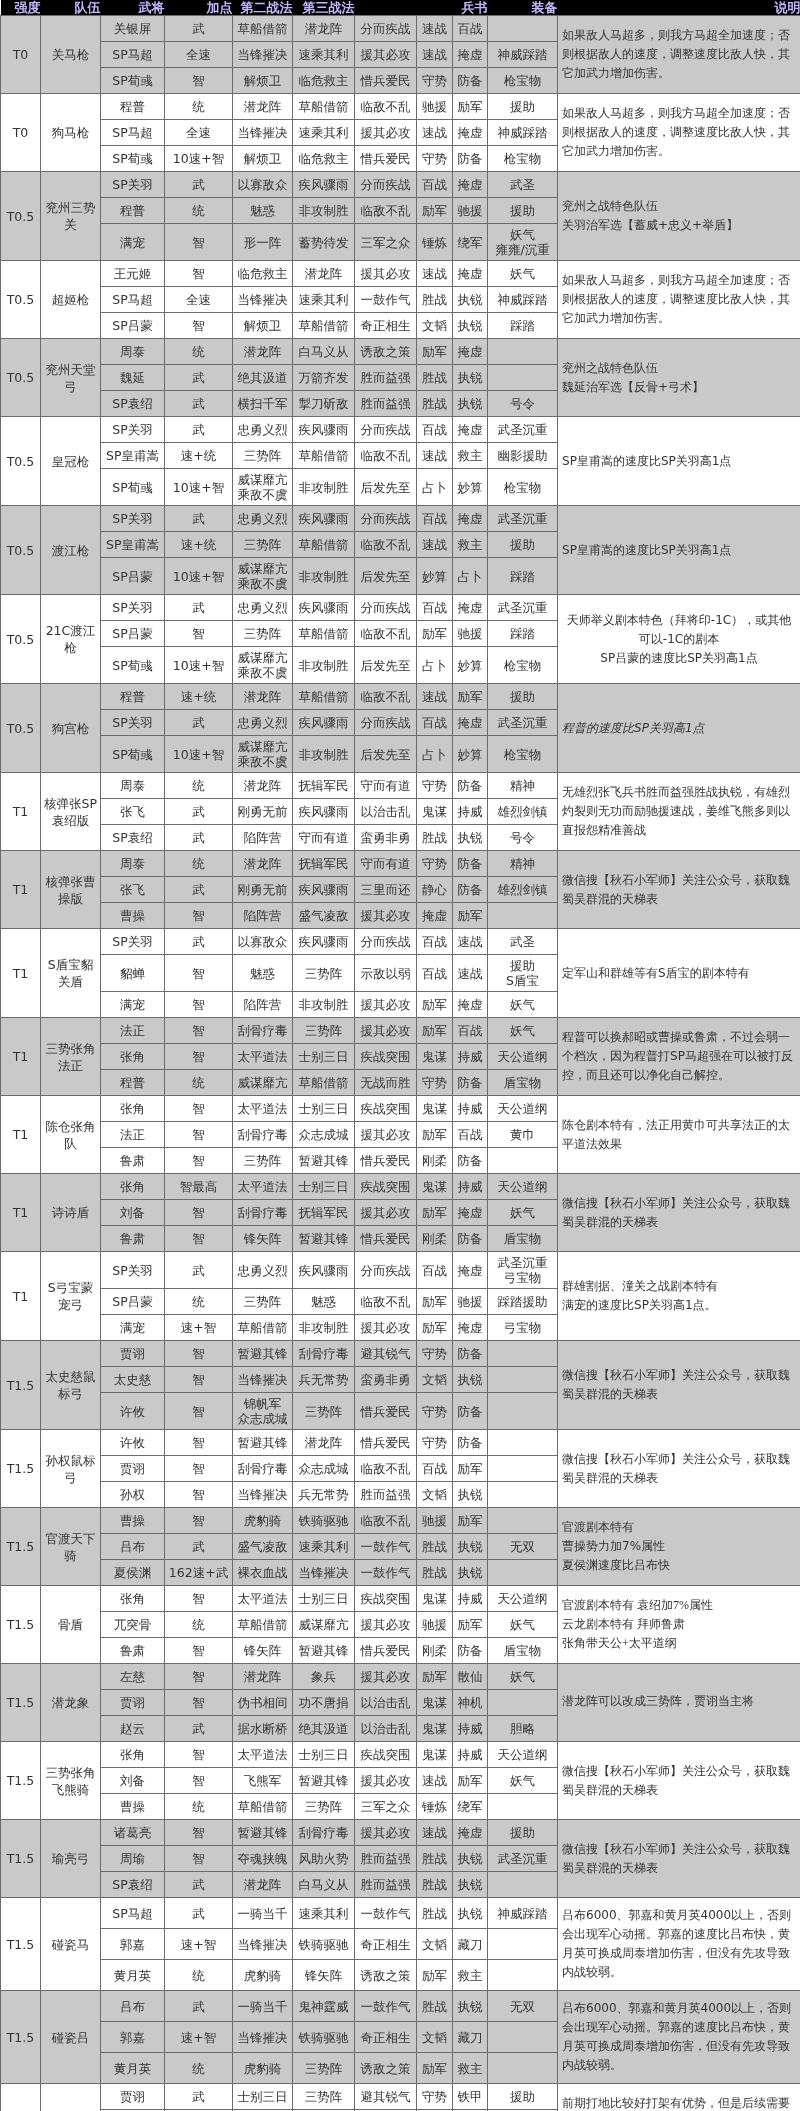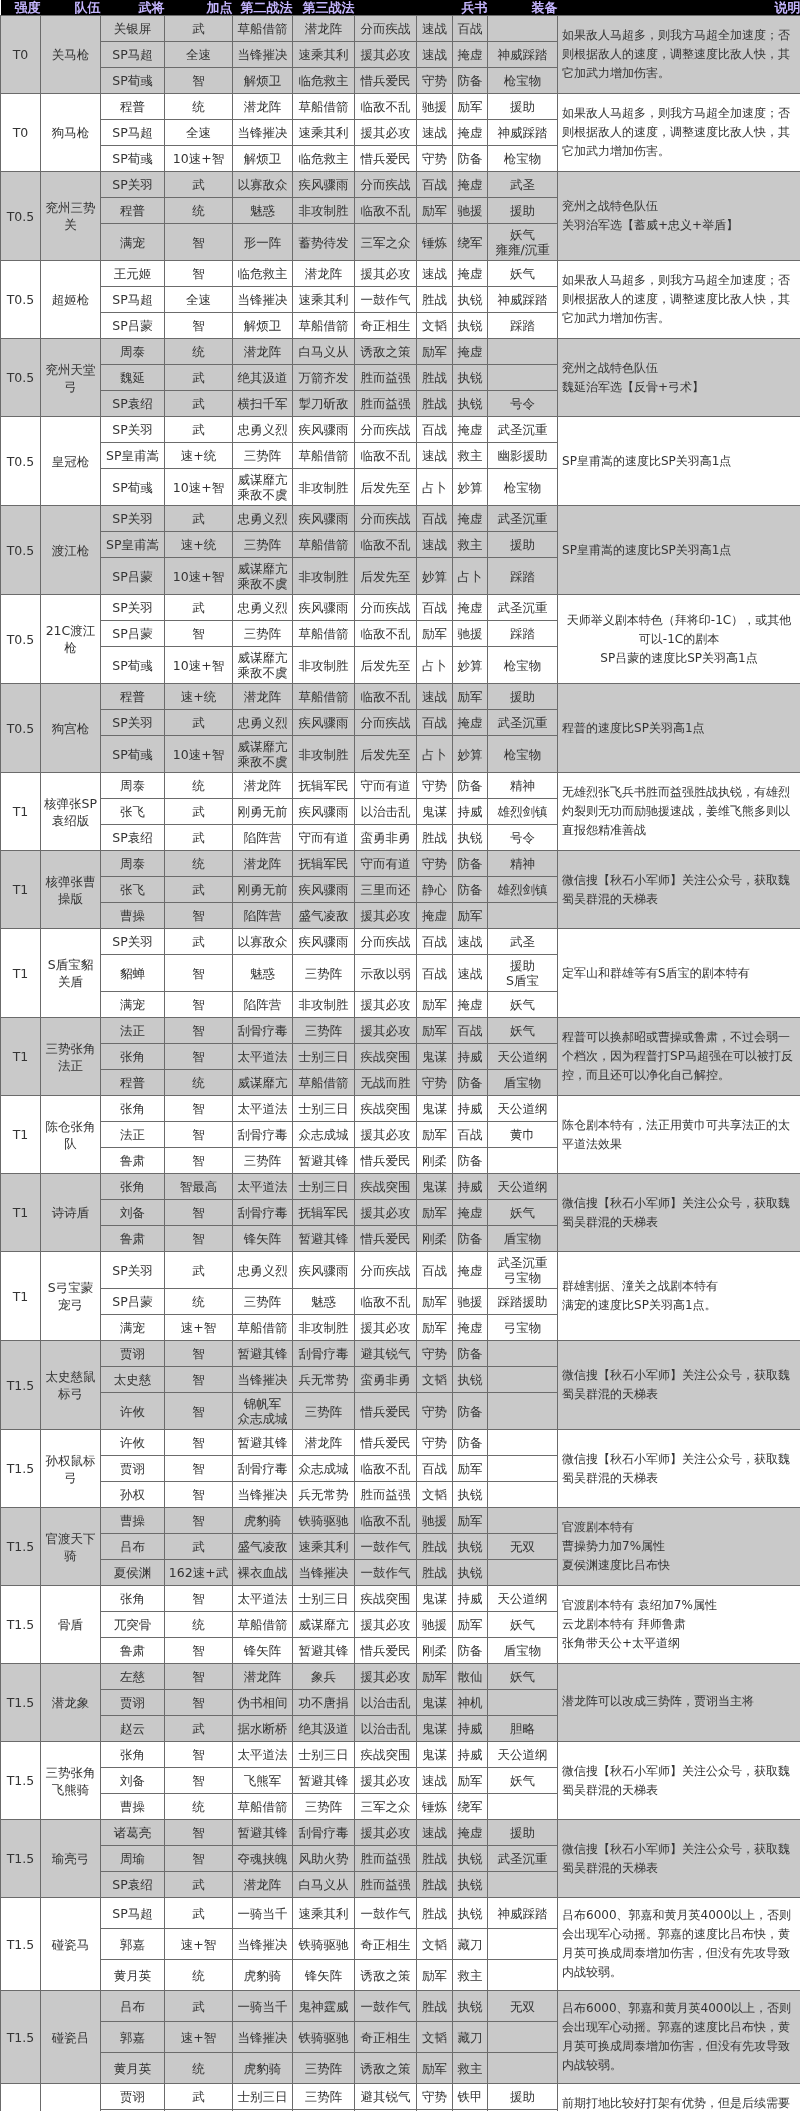--- a/index.html
+++ b/index.html
@@ -326,21 +326,21 @@
         <td rowspan="3" class="tier">T0.5</td>
         <td rowspan="3" class="team">狗宫枪</td>
         <td>程普</td>
         <td>速+统</td>
         <td>潜龙阵</td>
         <td>草船借箭</td>
         <td>临敌不乱</td>
         <td>速战</td>
         <td>励军</td>
         <td>援助</td>
-        <td rowspan="3" class="note" style="white-space: pre-line;">程普的速度比SP关羽高1点</td>
+        <td rowspan="3" class="note" style="white-space: pre-line; font-style: italic;">程普的速度比SP关羽高1点</td>
       </tr>
       <tr class="g-gray">
         <td>SP关羽</td>
         <td>武</td>
         <td>忠勇义烈</td>
         <td>疾风骤雨</td>
         <td>分而疾战</td>
         <td>百战</td>
         <td>掩虚</td>
         <td>武圣沉重</td>
@@ -696,21 +696,21 @@
         <td rowspan="3" class="tier">T1.5</td>
         <td rowspan="3" class="team">骨盾</td>
         <td>张角</td>
         <td>智</td>
         <td>太平道法</td>
         <td>士别三日</td>
         <td>疾战突围</td>
         <td>鬼谋</td>
         <td>持威</td>
         <td>天公道纲</td>
-        <td rowspan="3" class="note" style="white-space: pre-line;">官渡剧本特有 袁绍加7%属性
+        <td rowspan="3" class="note" style="white-space: pre-line; font-family: Liberation Serif, serif;">官渡剧本特有 袁绍加7%属性
 云龙剧本特有 拜师鲁肃
 张角带天公+太平道纲</td>
       </tr>
       <tr class="g-white">
         <td>兀突骨</td>
         <td>统</td>
         <td>草船借箭</td>
         <td>威谋靡亢</td>
         <td>援其必攻</td>
         <td>驰援</td>

